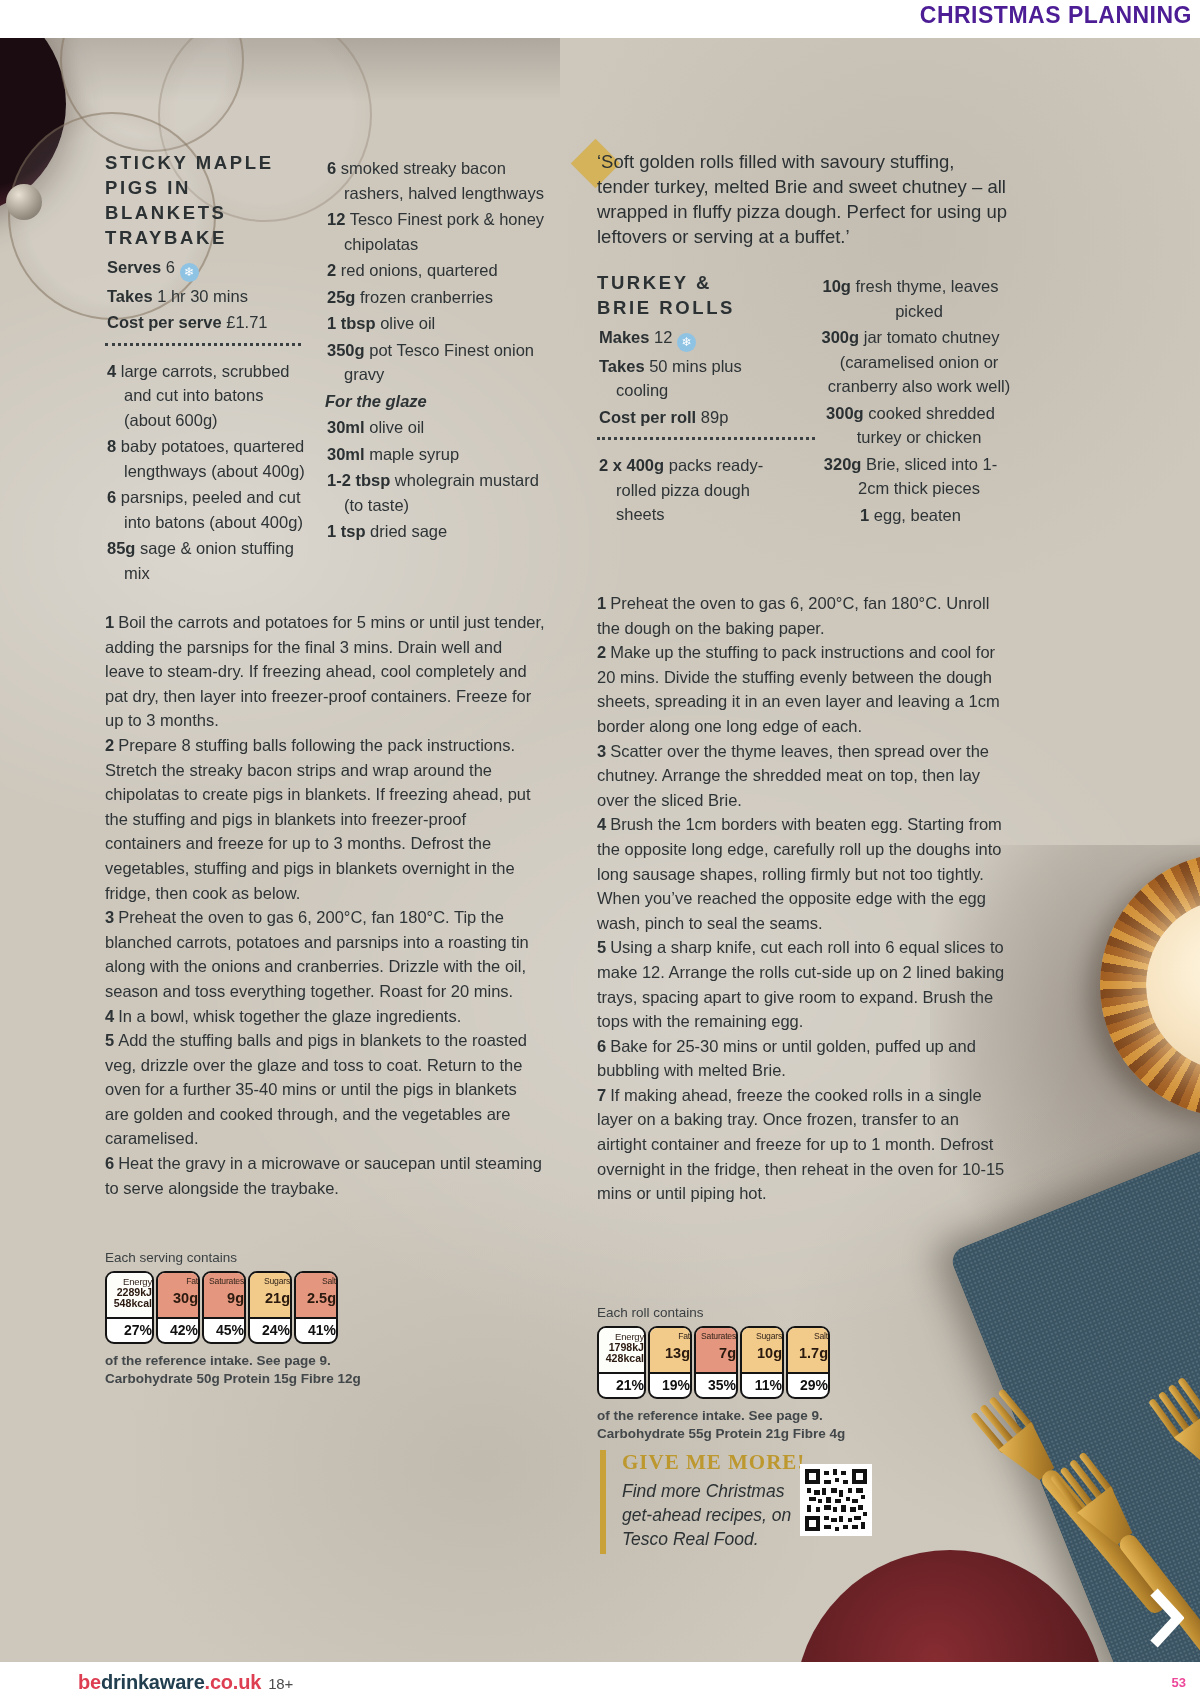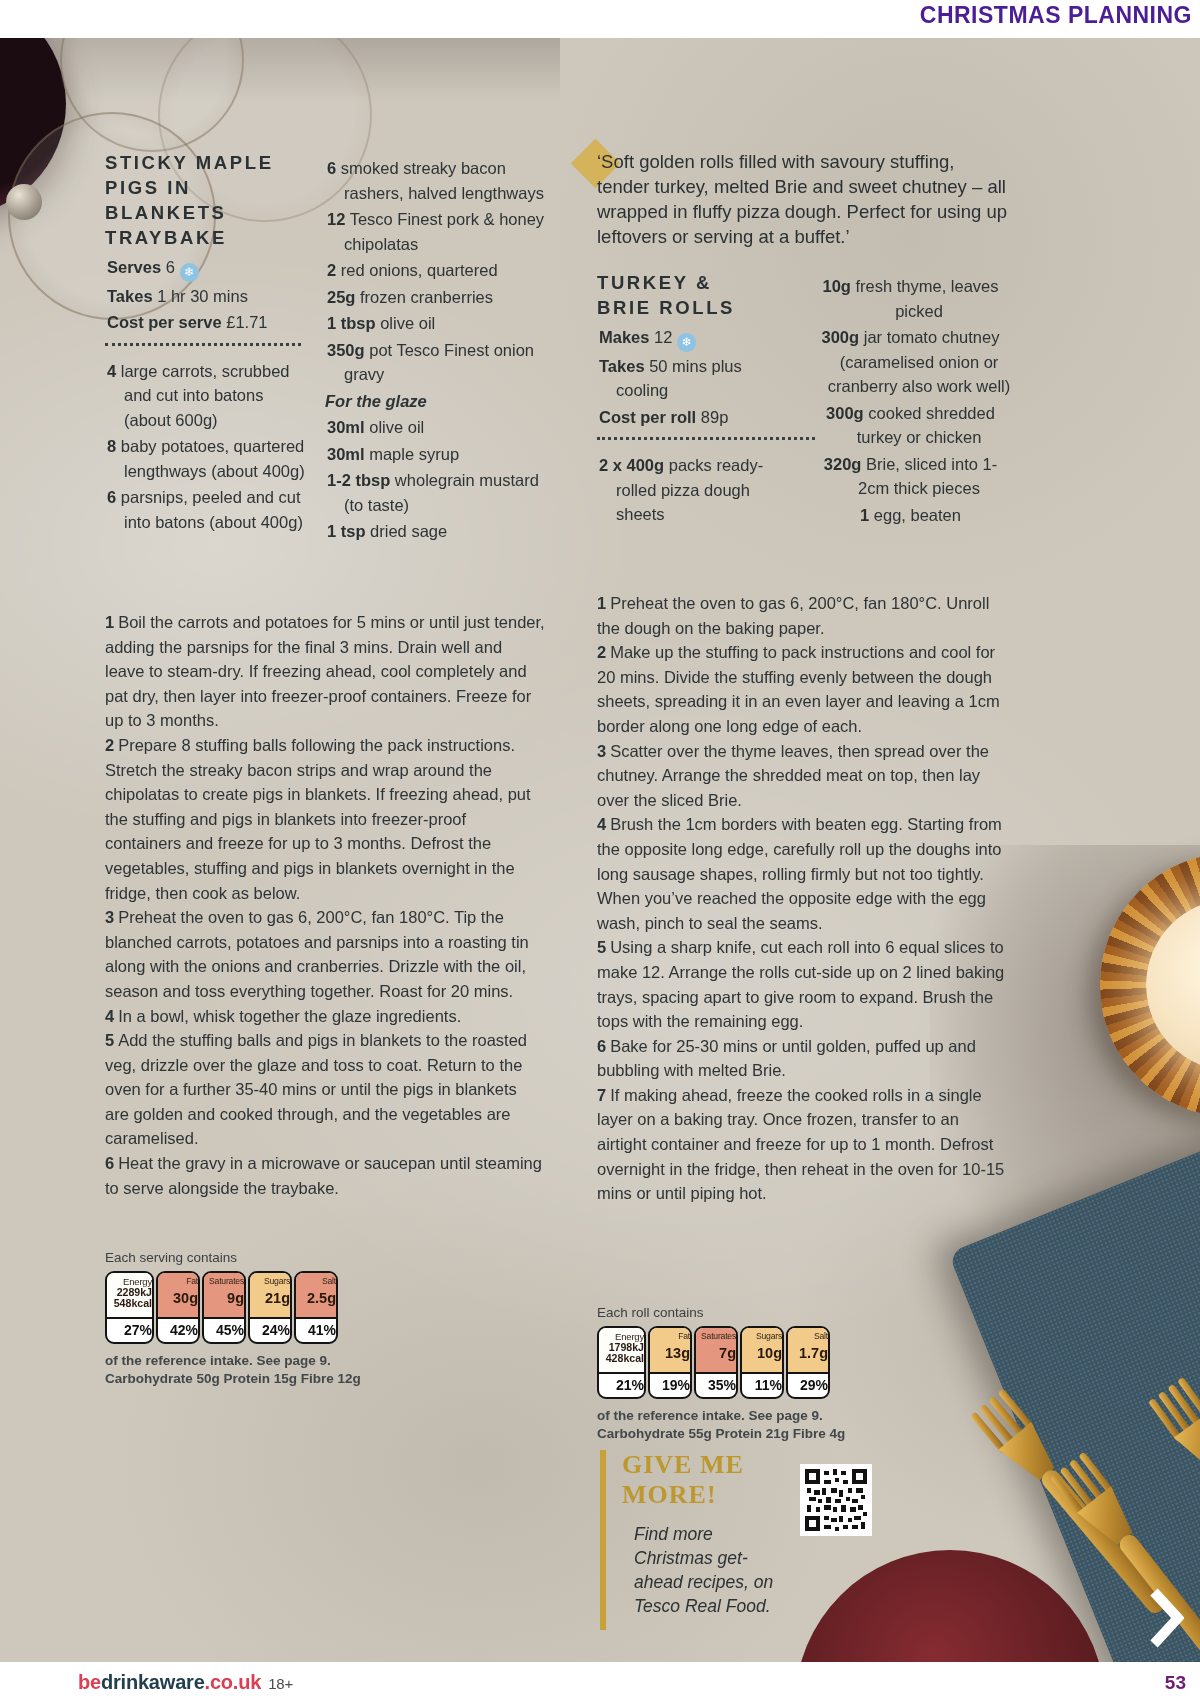--- a/index.html
+++ b/index.html
@@ -16,21 +16,21 @@
   }
   
   .topbar{position:absolute;left:0;top:0;width:1200px;height:38px;background:#ffffff;z-index:40;
     box-sizing:border-box;text-align:right;padding-right:8px;
     font-weight:bold;font-size:23px;line-height:30px;letter-spacing:.5px;color:#4c1d95;}
   .footer{position:absolute;left:0;top:1662px;width:1200px;height:41px;background:#ffffff;z-index:40;}
   .brand{position:absolute;left:78px;top:0;height:41px;line-height:41px;font-size:20px;font-weight:bold;letter-spacing:-0.2px;}
   .brand .be,.brand .couk{color:#dd3e52;}
   .brand .dw{color:#223f50;}
   .brand .age{color:#4c4c4c;font-weight:normal;font-size:15px;margin-left:7px;}
-  .pageno{position:absolute;right:14px;top:0;height:41px;line-height:41px;font-size:19px;font-weight:bold;color:#701a75;}
+  .pageno{position:absolute;right:14px;top:0;height:41px;line-height:41px;font-size:13px;font-weight:bold;color:#ec4899;}
   
   .deco{position:absolute;}
   .topshade{left:0;top:30px;width:560px;height:72px;background:linear-gradient(180deg,rgba(92,82,74,.30),rgba(92,82,74,0));}
   .wineglass{left:-158px;top:-8px;width:224px;height:224px;border-radius:50%;
     background:radial-gradient(circle at 60% 45%, #1b0c11 52%, #4d222e 68%, #8a5a60 78%, rgba(120,90,85,.35) 85%, transparent 90%);
     box-shadow:6px 10px 30px rgba(60,45,40,.35);}
   .glassring{border-radius:50%;border:2px solid rgba(128,110,90,.50);
     background:radial-gradient(circle, rgba(255,255,255,.10) 58%, rgba(118,103,86,.20) 95%, transparent 100%);}
   .ring1{left:60px;top:-32px;width:180px;height:180px;}
   .ring2{left:8px;top:112px;width:204px;height:204px;}
@@ -76,22 +76,22 @@
     width:44px;text-align:right;}
   .cell.energy{width:49px;}
   .cell .top{height:46px;box-sizing:border-box;border-bottom:2.5px solid #141414;padding-top:3px;}
   .cell .lbl{font-size:8.6px;letter-spacing:-.2px;color:#33251c;}
   .cell .val{font-size:14.5px;font-weight:bold;color:#2a190f;margin-top:4px;}
   .cell .sm{font-size:10.6px;font-weight:bold;line-height:10.8px;color:#2a190f;}
   .cell .pct{font-size:14px;font-weight:bold;line-height:23px;color:#101010;}
   .fnote{margin:8px 0 0;font-size:13.5px;font-weight:bold;line-height:17.5px;color:#42474a;}
   
   .promo{box-sizing:border-box;border-left:6px solid;padding-left:16px;}
-  .promo h3{margin:0 0 4px;font-family:"Liberation Serif",serif;font-size:26px;letter-spacing:1px;color:#bd982e;}
-  .promo p{margin:12px;font-size:17.5px;line-height:24px;font-style:italic;color:#2c3234;}
+  .promo h3{margin:0 0 4px;font-family:"Liberation Serif",serif;font-size:21px;letter-spacing:1px;color:#bd982e;}
+  .promo p{margin:0;font-size:17.5px;line-height:24px;font-style:italic;color:#2c3234;}
   .qrbox{position:absolute;left:800px;top:1464px;width:72px;height:72px;background:#fff;z-index:10;
     display:flex;align-items:center;justify-content:center;}
 </style>
 </head>
 <body>
 
 <div class="page">
 
   <div class="topbar">
     <span>CHRISTMAS PLANNING</span>
@@ -146,20 +146,21 @@
         <span>6</span>
         <span class="snow" style="background: rgb(143, 195, 228);">❄</span></p>
       <p class="metaline"><b>Takes</b>
         <span>1 hr 30 mins</span></p>
       <p class="metaline"><b>Cost per serve</b>
         <span>£1.71</span></p>
       <div class="rule" style="width:196px;"></div>
       <p class="ing"><b>4</b> <span>large carrots, scrubbed and cut into batons (about 600g)</span></p>
       <p class="ing"><b>8</b> <span>baby potatoes, quartered lengthways (about 400g)</span></p>
       <p class="ing"><b>6</b> <span>parsnips, peeled and cut into batons (about 400g)</span></p>
+      <p class="ing"><b>85g</b> <span>sage &amp; onion stuffing mix</span></p>
     </div>
     <div style="width:222px;padding-top:4px;">
       <p class="ing"><b>6</b> <span>smoked streaky bacon rashers, halved lengthways</span></p>
       <p class="ing"><b>12</b> <span>Tesco Finest pork &amp; honey chipolatas</span></p>
       <p class="ing"><b>2</b> <span>red onions, quartered</span></p>
       <p class="ing"><b>25g</b> <span>frozen cranberries</span></p>
       <p class="ing"><b>1 tbsp</b> <span>olive oil</span></p>
       <p class="ing"><b>350g</b> <span>pot Tesco Finest onion gravy</span></p>
       <p class="glazeh">For the glaze</p>
       <p class="ing"><b>30ml</b> <span>olive oil</span></p>

